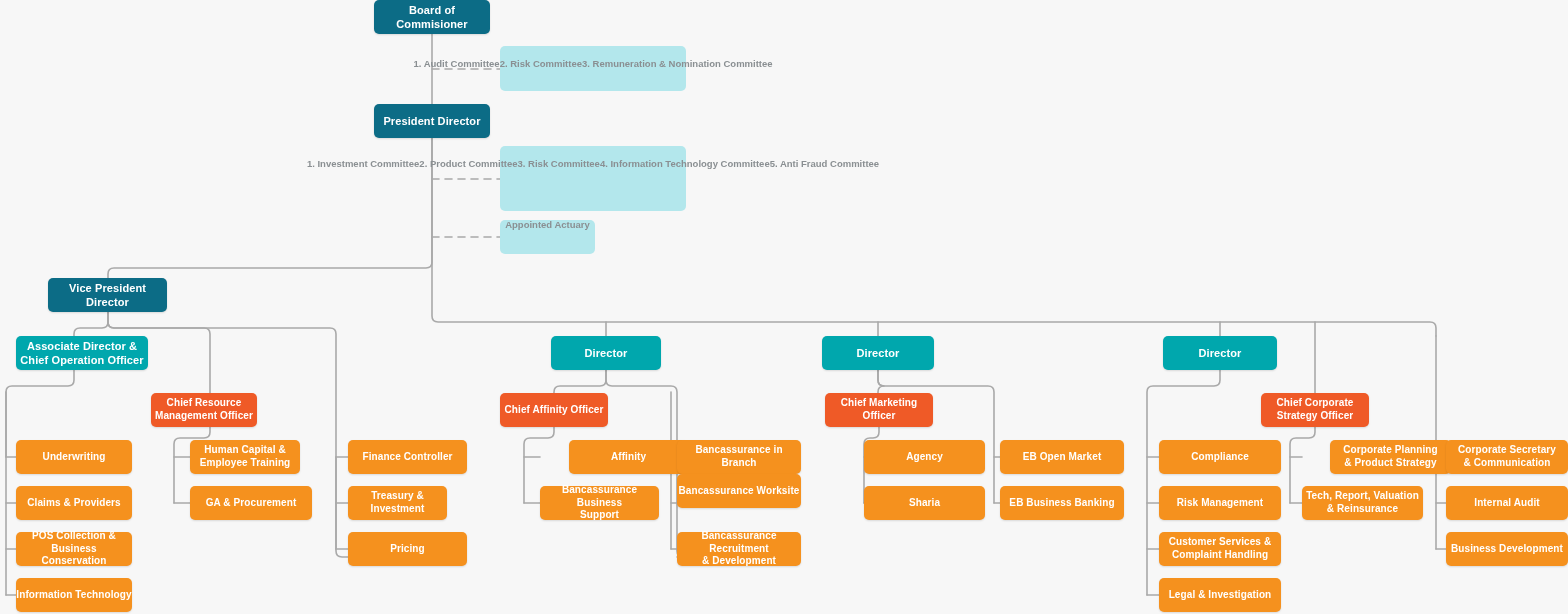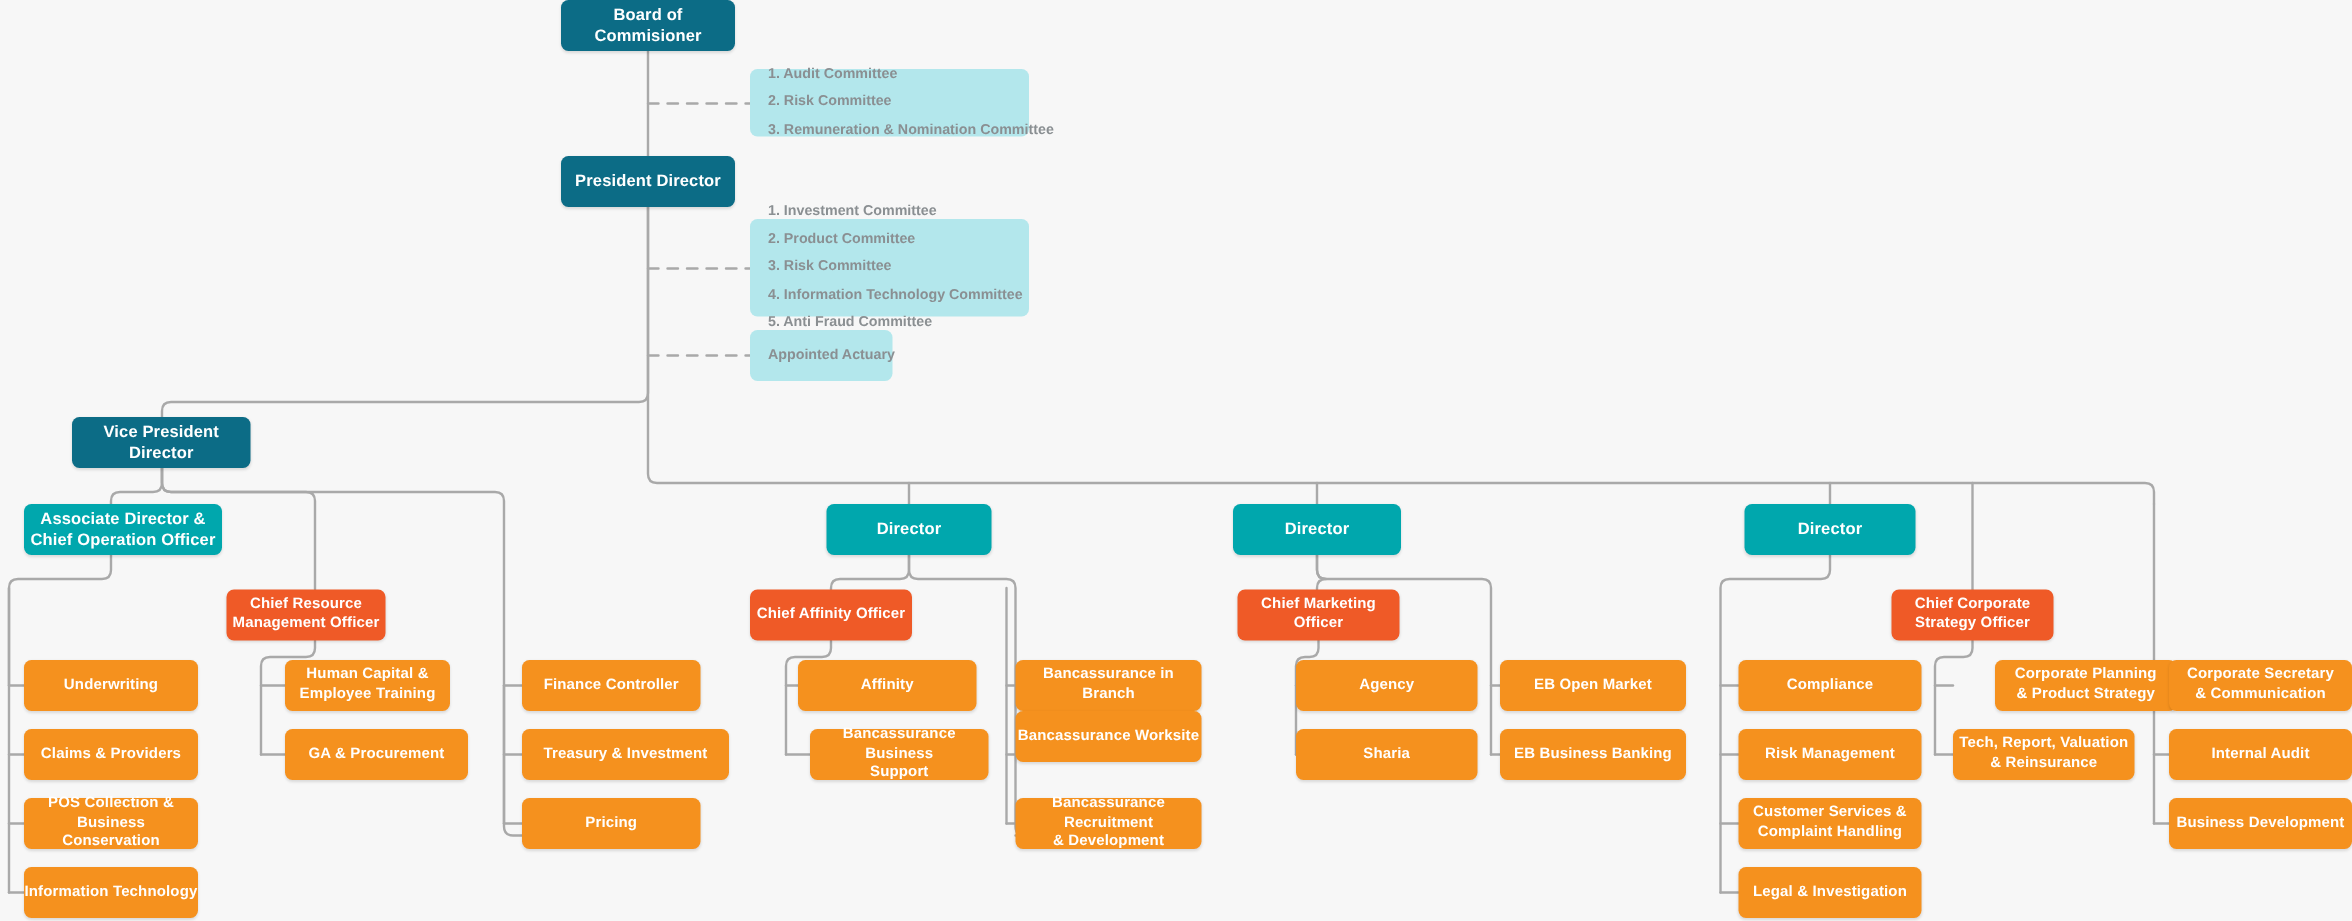--- a/index.html
+++ b/index.html
@@ -37,21 +37,21 @@
   .lvl-dir {background:#00a7ad;font-size:11px;}      
   .lvl-chief{background:#ef5a27;font-size:10px;}     
   .lvl-unit{background:#f5911e;font-size:10px;}      
 
   .committee{
     position:absolute;z-index:2;box-sizing:border-box;
     background:#b3e7ec;border-radius:5px;
     color:#8a8f92;font-size:9.5px;font-weight:bold;
     line-height:1.95;
     padding:9px 12px;
-    display:flex;flex-direction:column;justify-content:center;
+    display:flex;flex-direction:row;justify-content:center;
   }
   .committee.single{line-height:1;padding:0 12px;justify-content:center;}
   .committee div{white-space:nowrap;}
 </style>
 </head>
 <body>
 
 <div id="chart">
   <svg id="wires" viewBox="0 0 1568 614">
       <path d="M432,34 L432,104"></path>
@@ -157,27 +157,27 @@
       </div>
       <div class="node lvl-unit" style="left: 190px; top: 440px; width: 110px; height: 34px;">
         <span>Human Capital &amp;<br>Employee Training</span>
       </div>
       <div class="node lvl-unit" style="left: 190px; top: 486px; width: 122px; height: 34px; justify-content: center;">
         <span>GA &amp; Procurement</span>
       </div>
       <div class="node lvl-unit" style="left: 348px; top: 440px; width: 119px; height: 34px;">
         <span>Finance Controller</span>
       </div>
-      <div class="node lvl-unit" style="left: 348px; top: 486px; width: 138px; height: 34px;">
+      <div class="node lvl-unit" style="left: 348px; top: 486px; width: 99px; height: 34px;">
         <span>Treasury &amp; Investment</span>
       </div>
       <div class="node lvl-unit" style="left: 348px; top: 532px; width: 119px; height: 34px;">
         <span>Pricing</span>
       </div>
-      <div class="node lvl-unit" style="left: 532px; top: 440px; width: 119px; height: 34px;">
+      <div class="node lvl-unit" style="left: 569px; top: 440px; width: 119px; height: 34px;">
         <span>Affinity</span>
       </div>
       <div class="node lvl-unit" style="left: 540px; top: 486px; width: 119px; height: 34px;">
         <span>Bancassurance Business<br>Support</span>
       </div>
       <div class="node lvl-unit" style="left: 677px; top: 440px; width: 124px; height: 34px;">
         <span>Bancassurance in Branch</span>
       </div>
       <div class="node lvl-unit" style="left: 677px; top: 474px; width: 124px; height: 34px;">
         <span>Bancassurance Worksite</span>

